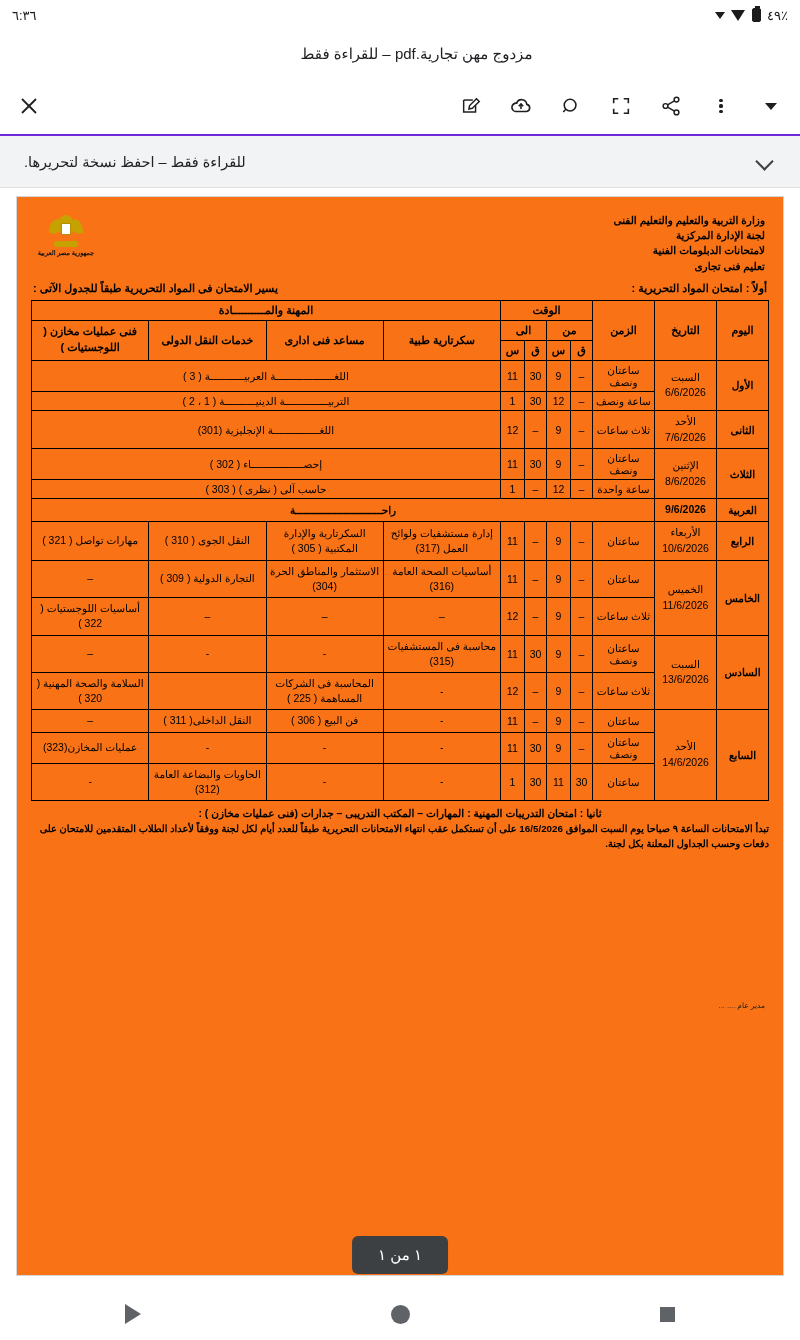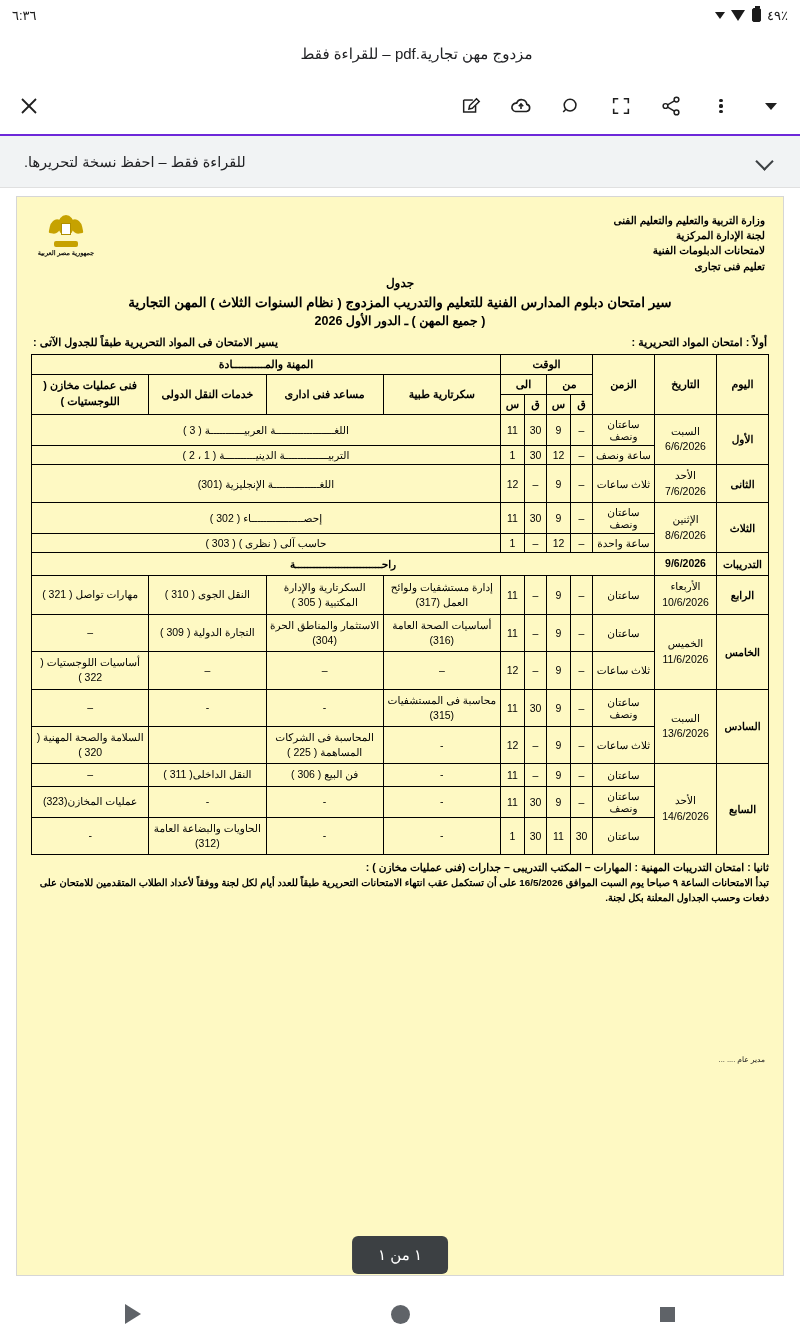--- a/index.html
+++ b/index.html
@@ -61,21 +61,21 @@
   .chev { width: 20px; height: 20px; position: relative; }
   .chev::after{
     content:""; position:absolute; left:2px; top:3px; width:11px; height:11px;
     border-right:2px solid #3c4043; border-bottom:2px solid #3c4043;
     transform: rotate(45deg);
   }
 
   
   .page-wrap { background:#fff; padding: 0 16px; }
   .page {
-    background: #fef9c3; border: 1px solid #d6d6d6; margin-top: 8px;
+    background: #f97316; border: 1px solid #d6d6d6; margin-top: 8px;
     padding: 10px 14px 0 14px; min-height: 1080px; position: relative;
   }
 
   .doc-head { display:flex; align-items:flex-start; justify-content:space-between; padding: 6px 4px 0 4px;}
   .ministry { text-align: right; font-size: 10.5px; line-height: 1.45; font-weight: bold; color:#000; }
   .emblem { width: 62px; text-align:center; font-size: 6px; }
   .emblem-eagle {
     width: 34px; height: 34px; margin: 0 auto 2px auto; position: relative;
   }
   .emblem-eagle .body { position:absolute; left:9px; top:2px; width:16px; height:20px; background:#c6a200; border-radius: 50% 50% 45% 45%; }
@@ -103,21 +103,21 @@
   .col-dur { width: 62px; }
   .col-q { width: 22px; }
   .col-h { width: 24px; }
   .cell-day { font-weight: bold; font-size: 12px; }
   .cell-date { font-size: 9.5px; line-height:1.5; }
   .subj-wide { font-size: 11.5px; letter-spacing: 0px; }
   .rest-row td { font-size: 12px; font-weight: bold; }
   .small { font-size: 9.5px; line-height: 1.45; }
 
   .foot { margin-top: 6px; }
-  .foot .f1 { font-size: 10.5px; font-weight: bold; }
+  .foot .f1 { font-size: 10.5px; font-weight: bold; text-align: center; }
   .foot .f2 { font-size: 9.8px; font-weight: bold; line-height: 1.55; margin-top: 2px; text-align: right;}
   .sig { font-size: 7.5px; margin-top: 150px; text-align: right; padding-right: 4px; color:#222;}
 
   
   .page-pill {
     position: absolute; left: 50%; transform: translateX(-50%);
     bottom: 66px; background: #3c4043; color: #fff;
     padding: 10px 26px; border-radius: 6px; font-size: 15px;
   }
 
@@ -229,25 +229,20 @@
           <span class="wingL"></span>
             <span class="wingR"></span>
             <span class="body"></span>
           <span class="shield"></span>
             <span class="base"></span>
         </div>
         <div class="emblem-caption">جمهورية مصر العربية</div>
       </div>
     </div>
 
-    <div class="doc-title-block">
-      <div class="t1">جدول</div>
-      <div class="t2">سير امتحان دبلوم المدارس الفنية للتعليم والتدريب المزدوج ( نظام السنوات الثلاث ) المهن التجارية</div>
-      <div class="t3">( جميع المهن ) ـ الدور الأول 2026</div>
-    </div>
 
     <div class="line-first">
       <span>أولاً : امتحان المواد التحريرية :</span>
       <span>يسير الامتحان فى المواد التحريرية طبقاً للجدول الآتى :</span>
     </div>
 
     <table class="sched">
       <colgroup>
         <col class="col-day">
           <col class="col-date">
@@ -325,21 +320,21 @@
           </tr>
           <tr>
             <td>ساعة واحدة</td>
             <td>–</td>
             <td>12</td>
             <td>–</td>
             <td>1</td>
             <td class="subj-wide" colspan="4">حاسب آلى ( نظرى ) ( 303 )</td>
           </tr>
           <tr class="rest-row">
-            <td class="cell-day" rowspan="1">التدريبات</td>
+            <td class="cell-day" rowspan="1">العربية</td>
             <td class="cell-date" rowspan="1">9/6/2026</td>
             <td colspan="9">راحــــــــــــــــــــــــــــة</td>
           </tr>
           <tr>
             <td class="cell-day" rowspan="1">الرابع</td>
             <td class="cell-date" rowspan="1">الأربعاء<br>10/6/2026</td>
             <td>ساعتان</td>
             <td>–</td>
             <td>9</td>
             <td>–</td>

